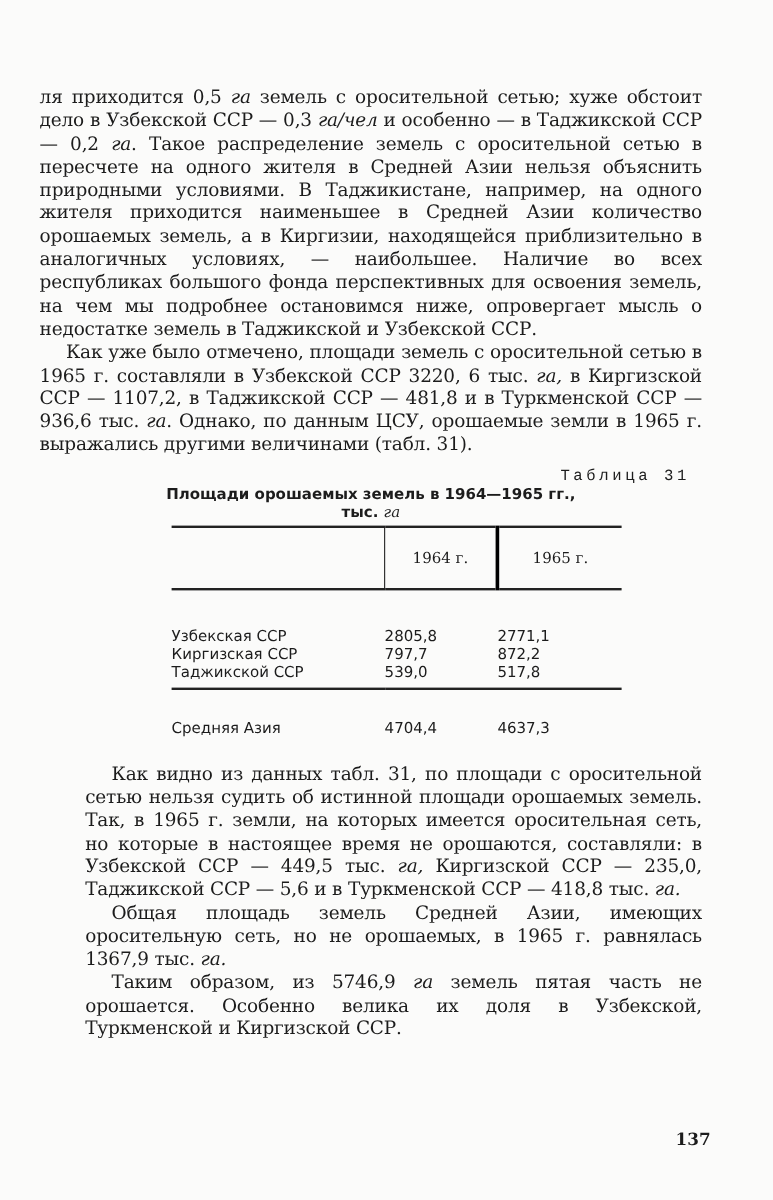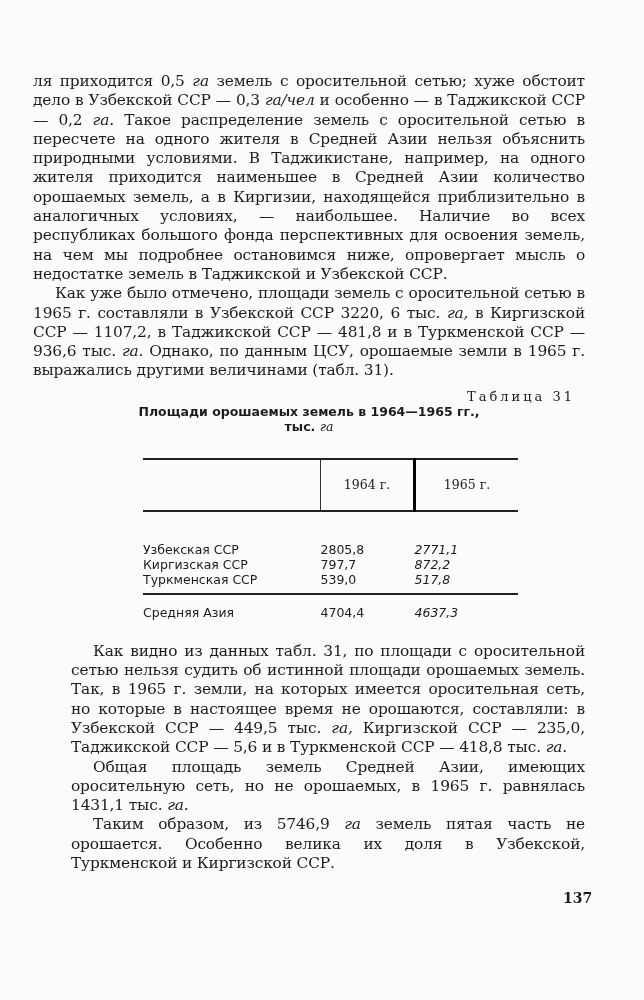--- a/index.html
+++ b/index.html
@@ -13,48 +13,48 @@
     position: absolute; left: 33px; top: 72px; width: 552px;
   }
   .para {
     font-size: 15.4px; line-height: 19.3px; text-align: justify;
     margin: 0; letter-spacing: -0.15px;
   }
   .para.indent { text-indent: 22px; }
   .para .it { font-style: italic; }
   .tbl-label {
     text-align: right; font-size: 13px; letter-spacing: 3px;
-    margin-top: 8px; margin-right: 10px;
+    margin-top: 8px; margin-right: 10px; font-family: Liberation Mono, monospace;
   }
   .tbl-title {
     text-align: center; font-weight: bold; font-size: 12.5px;
     line-height: 15px; font-family: "DejaVu Sans", sans-serif;
   }
   .tbl-title .it { font-style: italic; font-weight: normal; font-family: "DejaVu Serif", serif; }
   table.data {
-    margin: 24px 0 0 110px; width: 375px; border-collapse: collapse;
+    margin: 4px 0 0 110px; width: 375px; border-collapse: collapse;
     font-family: "DejaVu Sans", sans-serif; font-size: 12.5px;
   }
   table.data thead th {
     font-weight: normal; font-family: "DejaVu Serif", serif; font-size: 12.5px;
     border-top: 2px solid #222; border-bottom: 2px solid #222;
     height: 48px;
   }
   table.data thead th.c1 { border-left: 1px solid #333; }
   table.data thead th.c2 { border-left: 3px solid #000000; }
   table.data td { padding: 0; line-height: 15px; }
   table.data td.num { }
   table.data td.n1 { padding-right: 22px; }
-  table.data td.n2 { padding-right: 18px; font-style: italic; }
+  table.data td.n2 { padding-right: 18px; }
   table.data tr.first td { padding-top: 30px; }
   table.data tr.last td { padding-bottom: 6px; border-bottom: 2px solid #222; }
-  table.data tr.total td { padding-top: 10px; }
+  table.data tr.total td { padding-top: 24px; }
   .after { margin-top: 22px; margin-left: 38px; }
   .page-num {
-    position: absolute; left: 563px; top: 890px; font-size: 14px; font-weight: bold;
+    position: absolute; left: 563px; top: 942px; font-size: 14px; font-weight: bold;
   }
 </style>
 </head>
 <body>
 
 <div class="page">
   <div id="before">
       <p class="para"><span>ля приходится 0,5 </span><span class="it">га</span><span> земель с оросительной сетью; хуже обстоит дело в Узбекской ССР — 0,3 </span><span class="it">га/чел</span><span> и особенно — в Таджикской ССР — 0,2 </span><span class="it">га</span><span>. Такое распределение земель с оросительной сетью в пересчете на одного жителя в Средней Азии нельзя объяснить природными условиями. В Таджикистане, например, на одного жителя приходится наименьшее в Средней Азии количество орошаемых земель, а в Киргизии, находящейся приблизительно в аналогичных условиях, — наибольшее. Наличие во всех республиках большого фонда перспективных для освоения земель, на чем мы подробнее остановимся ниже, опровергает мысль о недостатке земель в Таджикской и Узбекской ССР.</span></p>
       <p class="para indent"><span>Как уже было отмечено, площади земель с оросительной сетью в 1965 г. составляли в Узбекской ССР 3220, 6 тыс. </span><span class="it">га,</span><span> в Киргизской ССР — 1107,2, в Таджикской ССР — 481,8 и в Туркменской ССР — 936,6 тыс. </span><span class="it">га</span><span>. Однако, по данным ЦСУ, орошаемые земли в 1965 г. выражались другими величинами (табл. 31).</span></p>
     </div>
@@ -78,32 +78,32 @@
         <td>Узбекская ССР</td>
         <td class="num n1">2805,8</td>
         <td class="num n2">2771,1</td>
       </tr>
       <tr>
         <td>Киргизская ССР</td>
         <td class="num n1">797,7</td>
         <td class="num n2">872,2</td>
       </tr>
       <tr class="last">
-        <td>Туркменская ССР</td>
+        <td>Таджикской ССР</td>
         <td class="num n1">539,0</td>
         <td class="num n2">517,8</td>
       </tr>
       <tr class="total">
         <td>Средняя Азия</td>
         <td class="num n1">4704,4</td>
         <td class="num n2">4637,3</td>
       </tr>
     </tbody>
   </table>
 
   <div id="after" class="after">
       <p class="para indent"><span>Как видно из данных табл. 31, по площади с оросительной сетью нельзя судить об истинной площади орошаемых земель. Так, в 1965 г. земли, на которых имеется оросительная сеть, но которые в настоящее время не орошаются, составляли: в Узбекской ССР — 449,5 тыс. </span><span class="it">га,</span><span> Киргизской ССР — 235,0, Таджикской ССР — 5,6 и в Туркменской ССР — 418,8 тыс. </span><span class="it">га.</span></p>
-      <p class="para indent"><span>Общая площадь земель Средней Азии, имеющих оросительную сеть, но не орошаемых, в 1965 г. равнялась 1431,1 тыс. </span><span class="it">га.</span></p>
+      <p class="para indent"><span>Общая площадь земель Средней Азии, имеющих оросительную сеть, но не орошаемых, в 1965 г. равнялась 1367,9 тыс. </span><span class="it">га.</span></p>
       <p class="para indent"><span>Таким образом, из 5746,9 </span><span class="it">га</span><span> земель пятая часть не орошается. Особенно велика их доля в Узбекской, Туркменской и Киргизской ССР.</span></p>
     </div>
 </div>
 
 <div class="page-num">137</div>
 
 </body></html>

